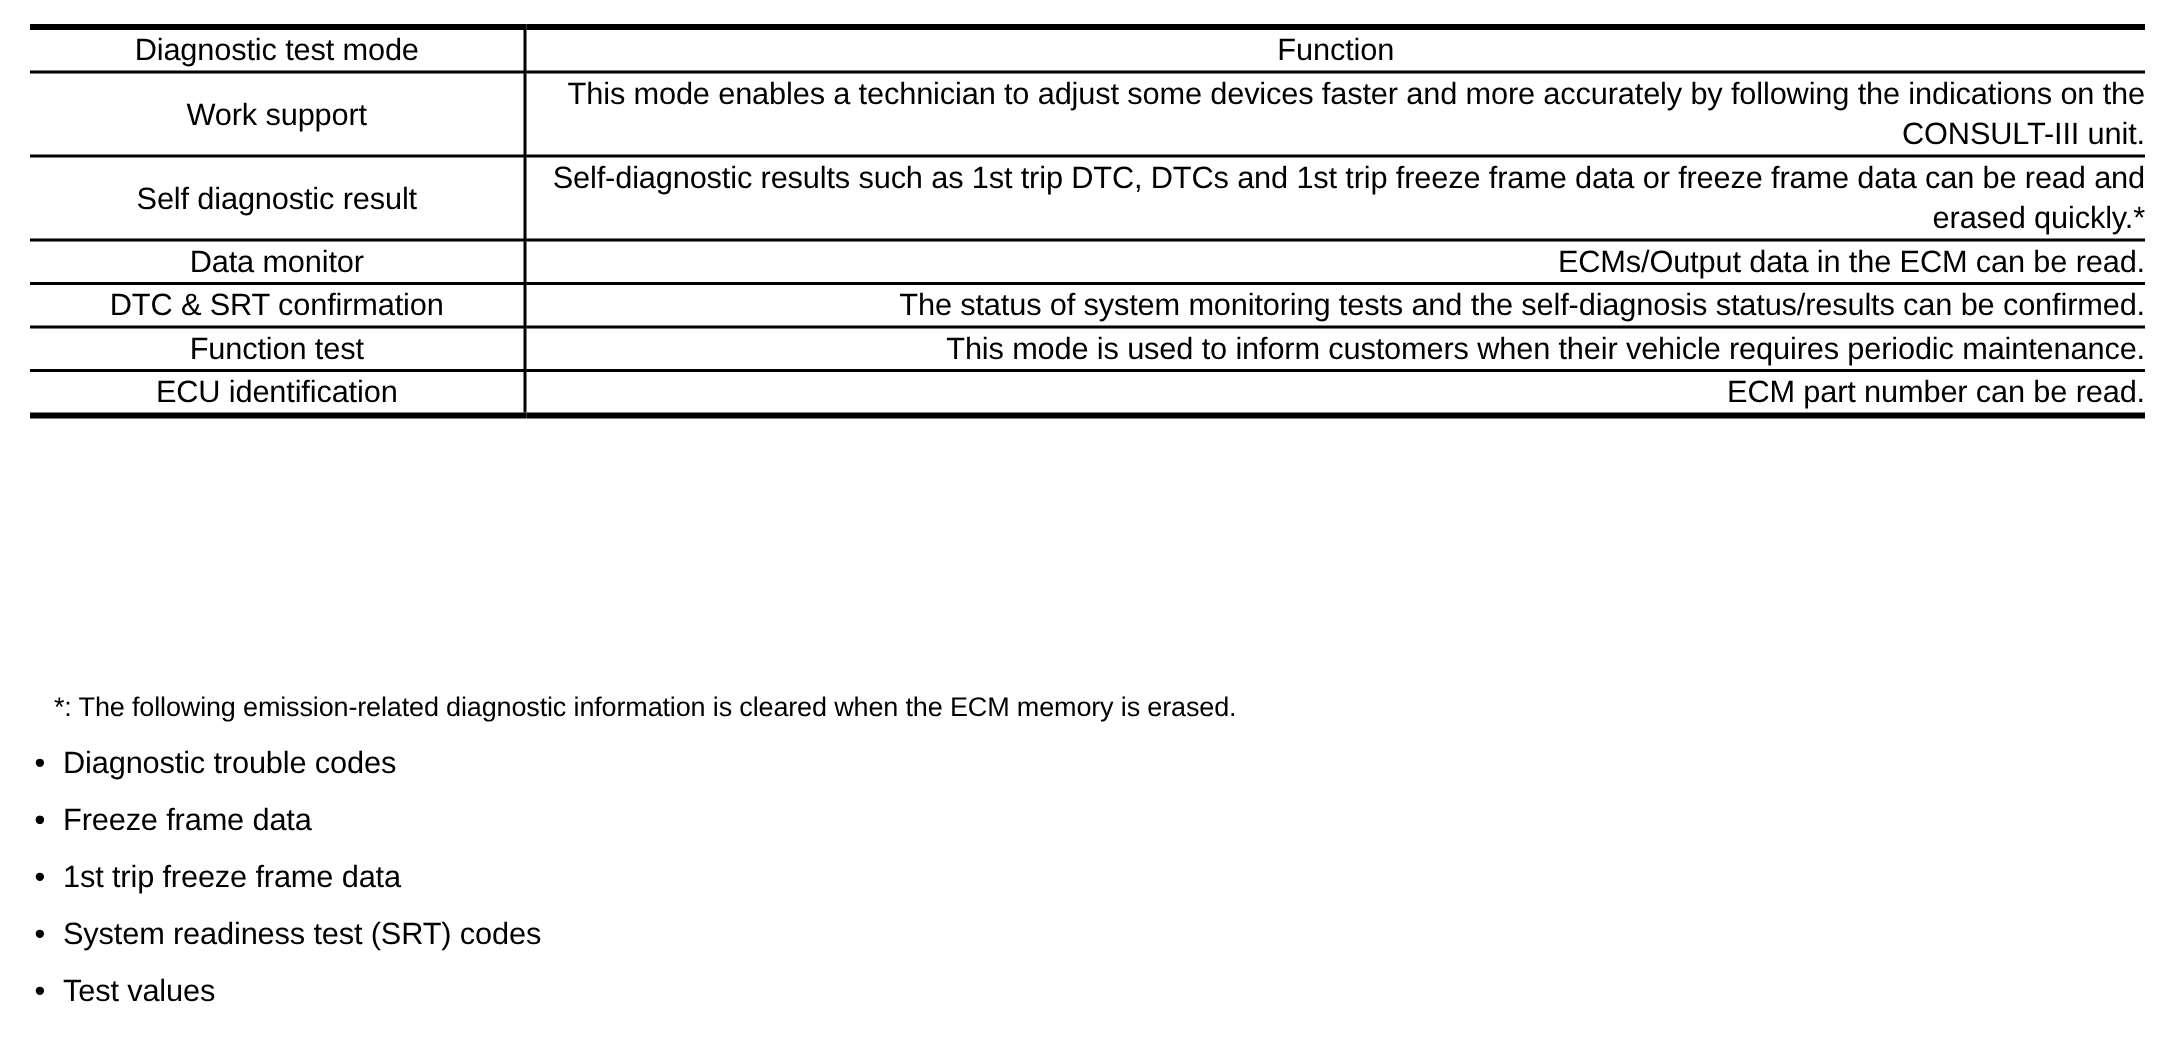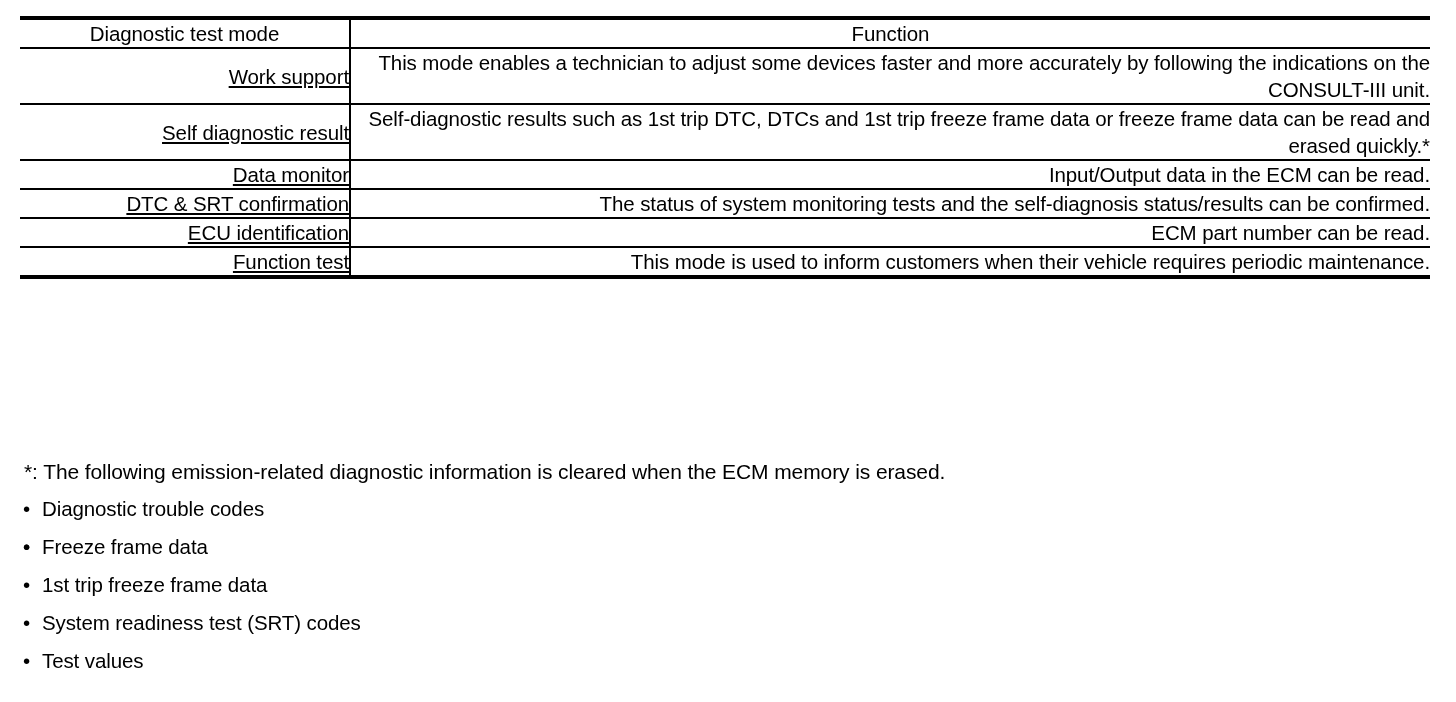--- a/index.html
+++ b/index.html
@@ -71,41 +71,40 @@
 
   th.mode {
     text-align: center;
     padding: 7px 14px 9px 14px;
   }
   th.func {
     text-align: center;
     padding: 7px 14px 9px 14px;
   }
   td.mode {
-    text-align: right;
+    text-align: center;
     padding: 10px 14px 10px 17px;
-    text-decoration: underline;
   }
   td.func {
     text-align: right;
     padding: 10px 16px 10px 17px;
   }
 
   
   .notes {
     position: absolute;
     left: 20px;
     top: 458px;
     width: 1410px;
   }
   .note-line {
-    font-size: 21px;
+    font-size: 18px;
     line-height: 27px;
     letter-spacing: -0.1px;
-    margin: 0 0 10px 4px;
+    margin: 0 0 10px 16px;
   }
   ul.note-list {
     list-style: none;
     margin: 0;
     padding: 0;
   }
   ul.note-list li {
     position: relative;
     padding-left: 22px;
     font-size: 20.5px;
@@ -142,33 +141,33 @@
         <tr>
           <td class="mode">Work support</td>
           <td class="func">This mode enables a technician to adjust some devices faster and more accurately by following the indications on the CONSULT-III unit.</td>
         </tr>
         <tr>
           <td class="mode">Self diagnostic result</td>
           <td class="func">Self-diagnostic results such as 1st trip DTC, DTCs and 1st trip freeze frame data or freeze frame data can be read and erased quickly.*</td>
         </tr>
         <tr>
           <td class="mode">Data monitor</td>
-          <td class="func">Input/Output data in the ECM can be read.</td>
+          <td class="func">ECMs/Output data in the ECM can be read.</td>
         </tr>
         <tr>
           <td class="mode">DTC &amp; SRT confirmation</td>
           <td class="func">The status of system monitoring tests and the self-diagnosis status/results can be confirmed.</td>
         </tr>
         <tr>
+          <td class="mode">Function test</td>
+          <td class="func">This mode is used to inform customers when their vehicle requires periodic maintenance.</td>
+        </tr>
+        <tr>
           <td class="mode">ECU identification</td>
           <td class="func">ECM part number can be read.</td>
-        </tr>
-        <tr>
-          <td class="mode">Function test</td>
-          <td class="func">This mode is used to inform customers when their vehicle requires periodic maintenance.</td>
         </tr>
       </tbody>
     </table>
   </div>
 
   <div class="notes">
     <p class="note-line">*: The following emission-related diagnostic information is cleared when the ECM memory is erased.</p>
     <ul class="note-list">
       <li>
         <span class="bullet">•</span>

